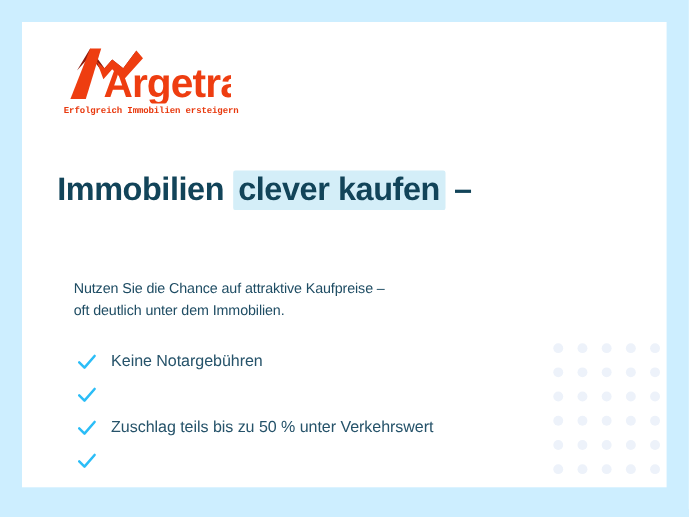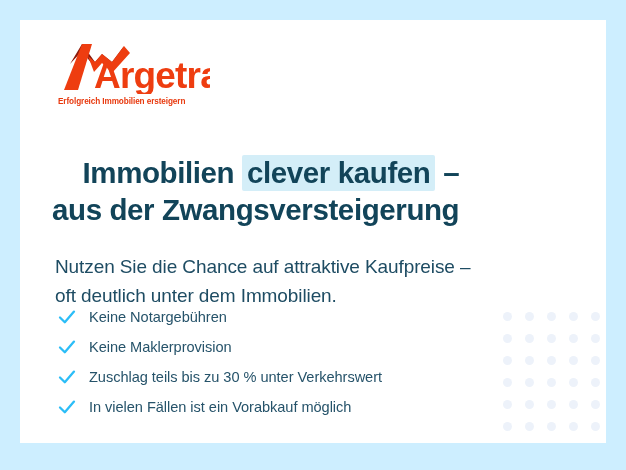--- a/index.html
+++ b/index.html
@@ -63,21 +63,21 @@
     height: 52px;
   }
   #logo-svg { display: block; }
   #logo-tagline {
     margin-top: 3px;
     font-size: 8.2px;
     font-weight: bold;
     letter-spacing: -0.1px;
     color: #e8380d;
     white-space: nowrap;
-    font-family: Liberation Sans, sans-serif;
+    font-family: Liberation Mono, monospace;
   }
 
   
   #badge {
     position: absolute;
     right: 28px;
     top: 16px;
     width: 86px;
     height: 94px;
     z-index: 2;
@@ -88,52 +88,51 @@
     position: absolute;
     left: 32px;
     top: 115px;
     z-index: 2;
     font-size: 29.5px;
     font-weight: bold;
     line-height: 1.25;
     letter-spacing: -0.4px;
     color: #124459;
     font-family: "Liberation Sans", sans-serif;
-    text-align: right;
   }
   #headline .hl-line { display: block; white-space: nowrap; }
   #headline .mark {
     background: #d4eef8;
     padding: 1px 5px 2px 5px;
     border-radius: 2px;
   }
 
   
   #subheadline {
     position: absolute;
-    left: 35px;
+    left: 47px;
     top: 205px;
     z-index: 2;
-    font-size: 19px;
+    font-size: 13px;
     line-height: 1.55;
     color: #1e4c63;
     font-family: "Liberation Sans", sans-serif;
     letter-spacing: -0.1px;
     margin-top: 27px;
   }
   #subheadline .sub-line { display: block; white-space: nowrap; }
 
   
   #benefits {
     position: absolute;
     left: 33px;
     top: 278px;
     z-index: 2;
     list-style: none;
-    margin: 4px;
+    margin: 16px;
     padding: 0;
   }
   #benefits li {
     display: flex;
     align-items: center;
     height: 30px;
   }
   #benefits .check {
     width: 20px;
     height: 20px;
@@ -200,49 +199,46 @@
 
           <text x="36" y="46" font-family="'Liberation Sans', sans-serif" font-size="37" font-weight="bold" fill="#ee3d10" letter-spacing="-0.8">Argetra</text>
         </svg>
       </div>
       <div id="logo-tagline">Erfolgreich Immobilien ersteigern</div>
     </div>
 
 
     <h1 id="headline">
       <span class="hl-line"><span>Immobilien </span><span class="mark">clever kaufen</span><span> –</span></span>
-      <span class="hl-line">aus der Zwangsversteigerung</span>
     </h1>
 
     <p id="subheadline">
       <span class="sub-line">Nutzen Sie die Chance auf attraktive Kaufpreise –</span>
       <span class="sub-line">oft deutlich unter dem Immobilien.</span>
     </p>
 
     <ul id="benefits">
       <li>
         <svg class="check" viewBox="0 0 20 20">
           <path d="M3 10.5 L7.8 15.2 L17 4.6" fill="none" stroke="#2bbdf7" stroke-width="2.3" stroke-linecap="round" stroke-linejoin="round"></path>
         </svg>
         <span class="benefit-label">Keine Notargebühren</span>
       </li>
       <li>
         <svg class="check" viewBox="0 0 20 20">
           <path d="M3 10.5 L7.8 15.2 L17 4.6" fill="none" stroke="#2bbdf7" stroke-width="2.3" stroke-linecap="round" stroke-linejoin="round"></path>
         </svg>
-        <span class="benefit-label">Keine Maklerprovision</span>
-      </li>
-      <li>
-        <svg class="check" viewBox="0 0 20 20">
-          <path d="M3 10.5 L7.8 15.2 L17 4.6" fill="none" stroke="#2bbdf7" stroke-width="2.3" stroke-linecap="round" stroke-linejoin="round"></path>
-        </svg>
-        <span class="benefit-label">Zuschlag teils bis zu 30 % unter Verkehrswert</span>
-      </li>
-      <li>
-        <svg class="check" viewBox="0 0 20 20">
-          <path d="M3 10.5 L7.8 15.2 L17 4.6" fill="none" stroke="#2bbdf7" stroke-width="2.3" stroke-linecap="round" stroke-linejoin="round"></path>
-        </svg>
-        <span class="benefit-label">In vielen Fällen ist ein Vorabkauf möglich</span>
+      </li>
+      <li>
+        <svg class="check" viewBox="0 0 20 20">
+          <path d="M3 10.5 L7.8 15.2 L17 4.6" fill="none" stroke="#2bbdf7" stroke-width="2.3" stroke-linecap="round" stroke-linejoin="round"></path>
+        </svg>
+        <span class="benefit-label">Zuschlag teils bis zu 50 % unter Verkehrswert</span>
+      </li>
+      <li>
+        <svg class="check" viewBox="0 0 20 20">
+          <path d="M3 10.5 L7.8 15.2 L17 4.6" fill="none" stroke="#2bbdf7" stroke-width="2.3" stroke-linecap="round" stroke-linejoin="round"></path>
+        </svg>
       </li>
     </ul>
 
   </div>
 </div>
 
 </body></html>

